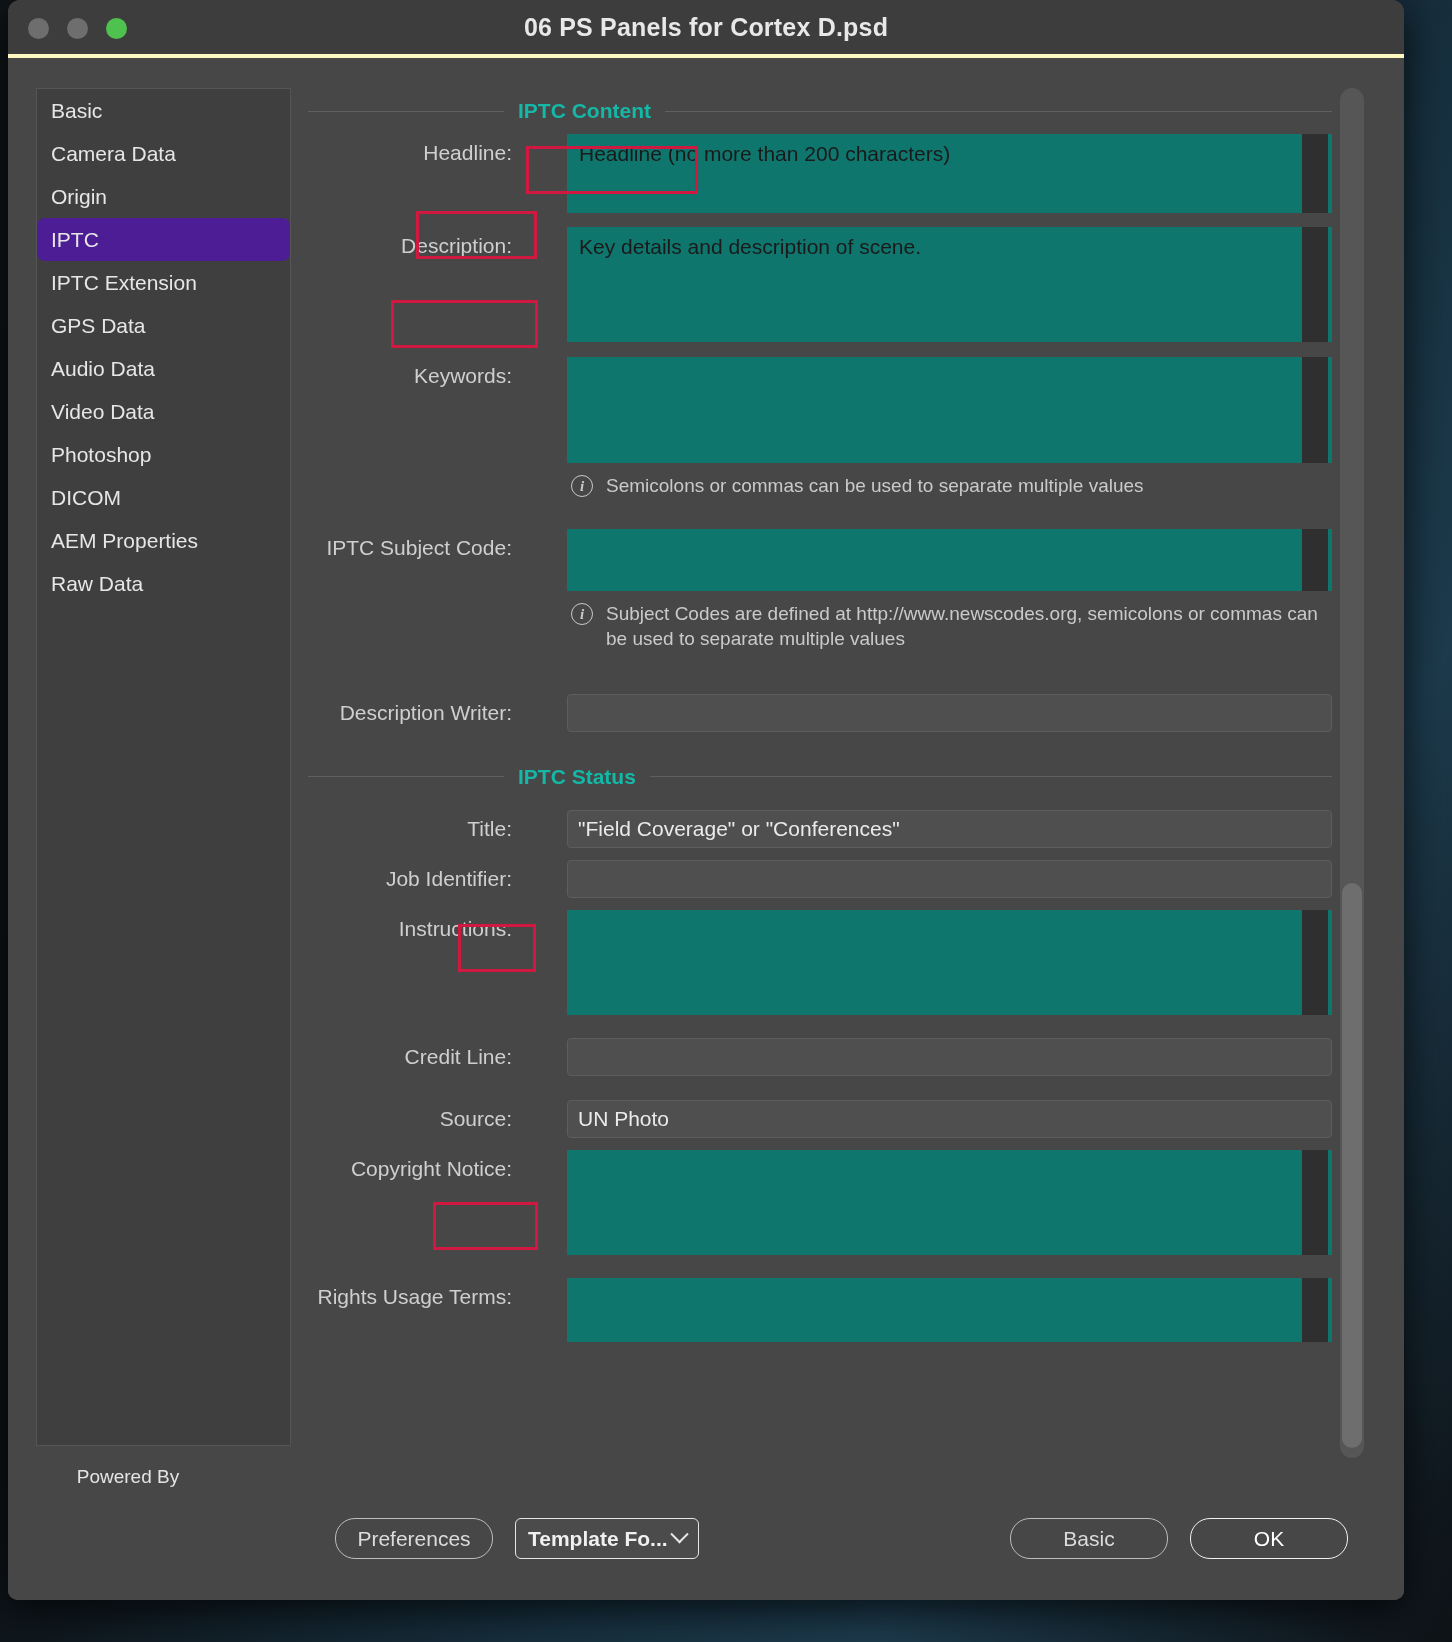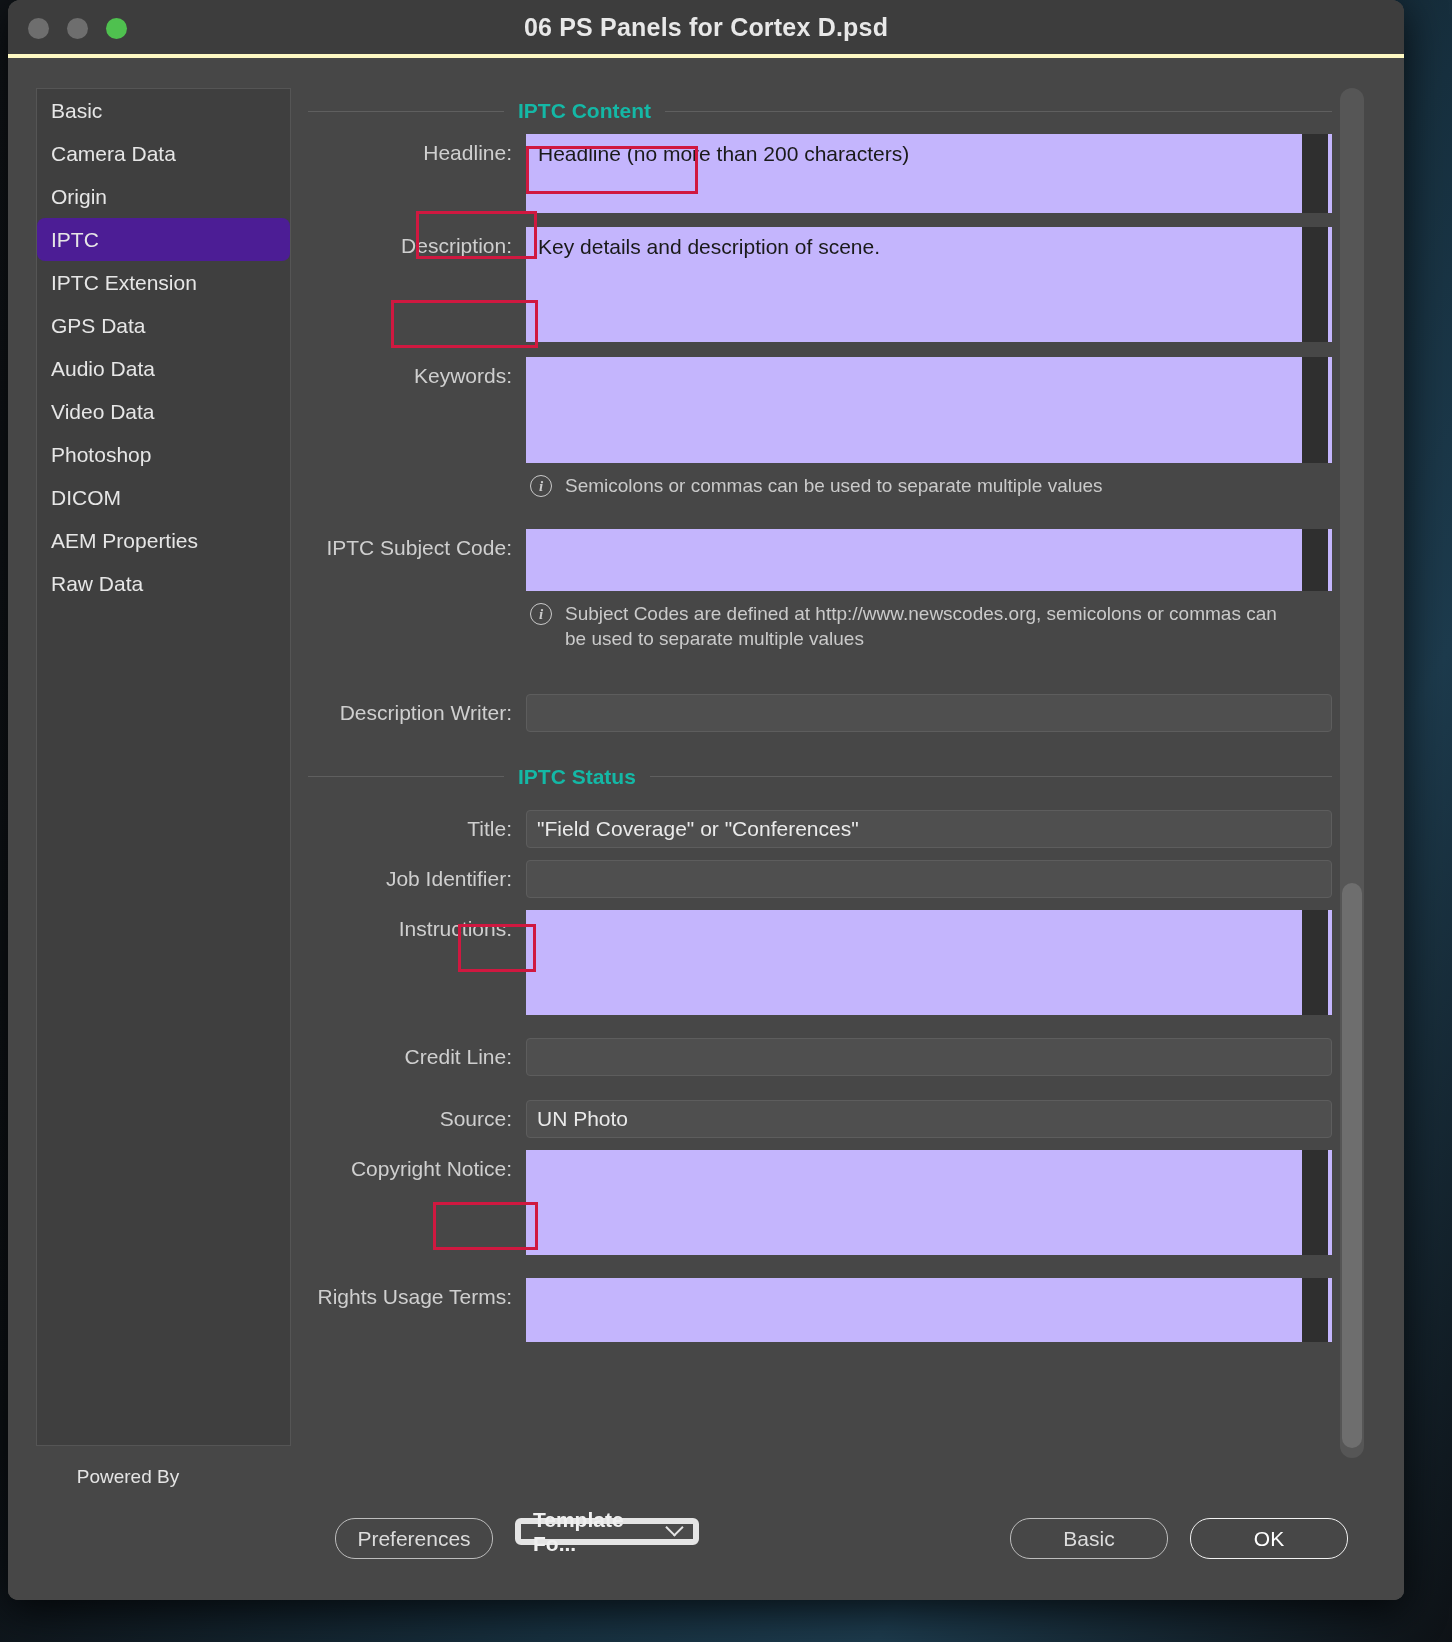--- a/index.html
+++ b/index.html
@@ -114,20 +114,21 @@
     color: #14b8a6;
     font-size: 21px;
     font-weight: bold;
     padding: 0 14px;
     white-space: nowrap;
   }
   .row {
     display: flex;
     align-items: flex-start;
     margin-bottom: 8px;
+    gap: 41px;
   }
   .lbl {
     width: 218px;
     text-align: right;
     color: #cfcfcf;
     font-size: 21px;
     padding-right: 14px;
     padding-top: 7px;
     flex: 0 0 218px;
     white-space: nowrap;
@@ -140,21 +141,21 @@
     border-radius: 4px;
     height: 38px;
     color: #eaeaea;
     font-size: 21px;
     padding: 5px 10px;
     font-family: "Liberation Sans", sans-serif;
     display: flex; align-items: center;
   }
   .area {
     width: 100%;
-    background: #c4b5fd;
+    background: #0f766e;
     border: none;
     color: #1a1a1a;
     font-size: 21px;
     padding: 8px 12px;
     font-family: "Liberation Sans", sans-serif;
     position: relative;
   }
   .area .sb {
     position: absolute;
     right: 4px; top: 0; bottom: 0;
@@ -223,23 +224,23 @@
     height: 41px;
     display: flex; align-items: center; justify-content: center;
     cursor: default;
   }
   .btn.strong { border-color: #f2f2f2; color: #ffffff; }
   .btn-prefs { position: absolute; left: 327px; top: 30px; width: 158px; }
   .btn-cancel { position: absolute; left: 1002px; top: 30px; width: 158px; }
   .btn-ok { position: absolute; left: 1182px; top: 30px; width: 158px; }
   .select {
     position: absolute; left: 507px; top: 30px;
-    width: 184px; height: 27px;
+    width: 184px; height: 41px;
     background: #4b4b4b;
-    border: 6px solid #e5e5e5;
+    border: 1px solid #e5e5e5;
     border-radius: 6px;
     display: flex; align-items: center;
     padding: 0 12px;
     color: #f0f0f0;
     font-size: 21px;
     font-weight: bold;
   }
   .chev {
     margin-left: auto;
     width: 13px; height: 13px;

